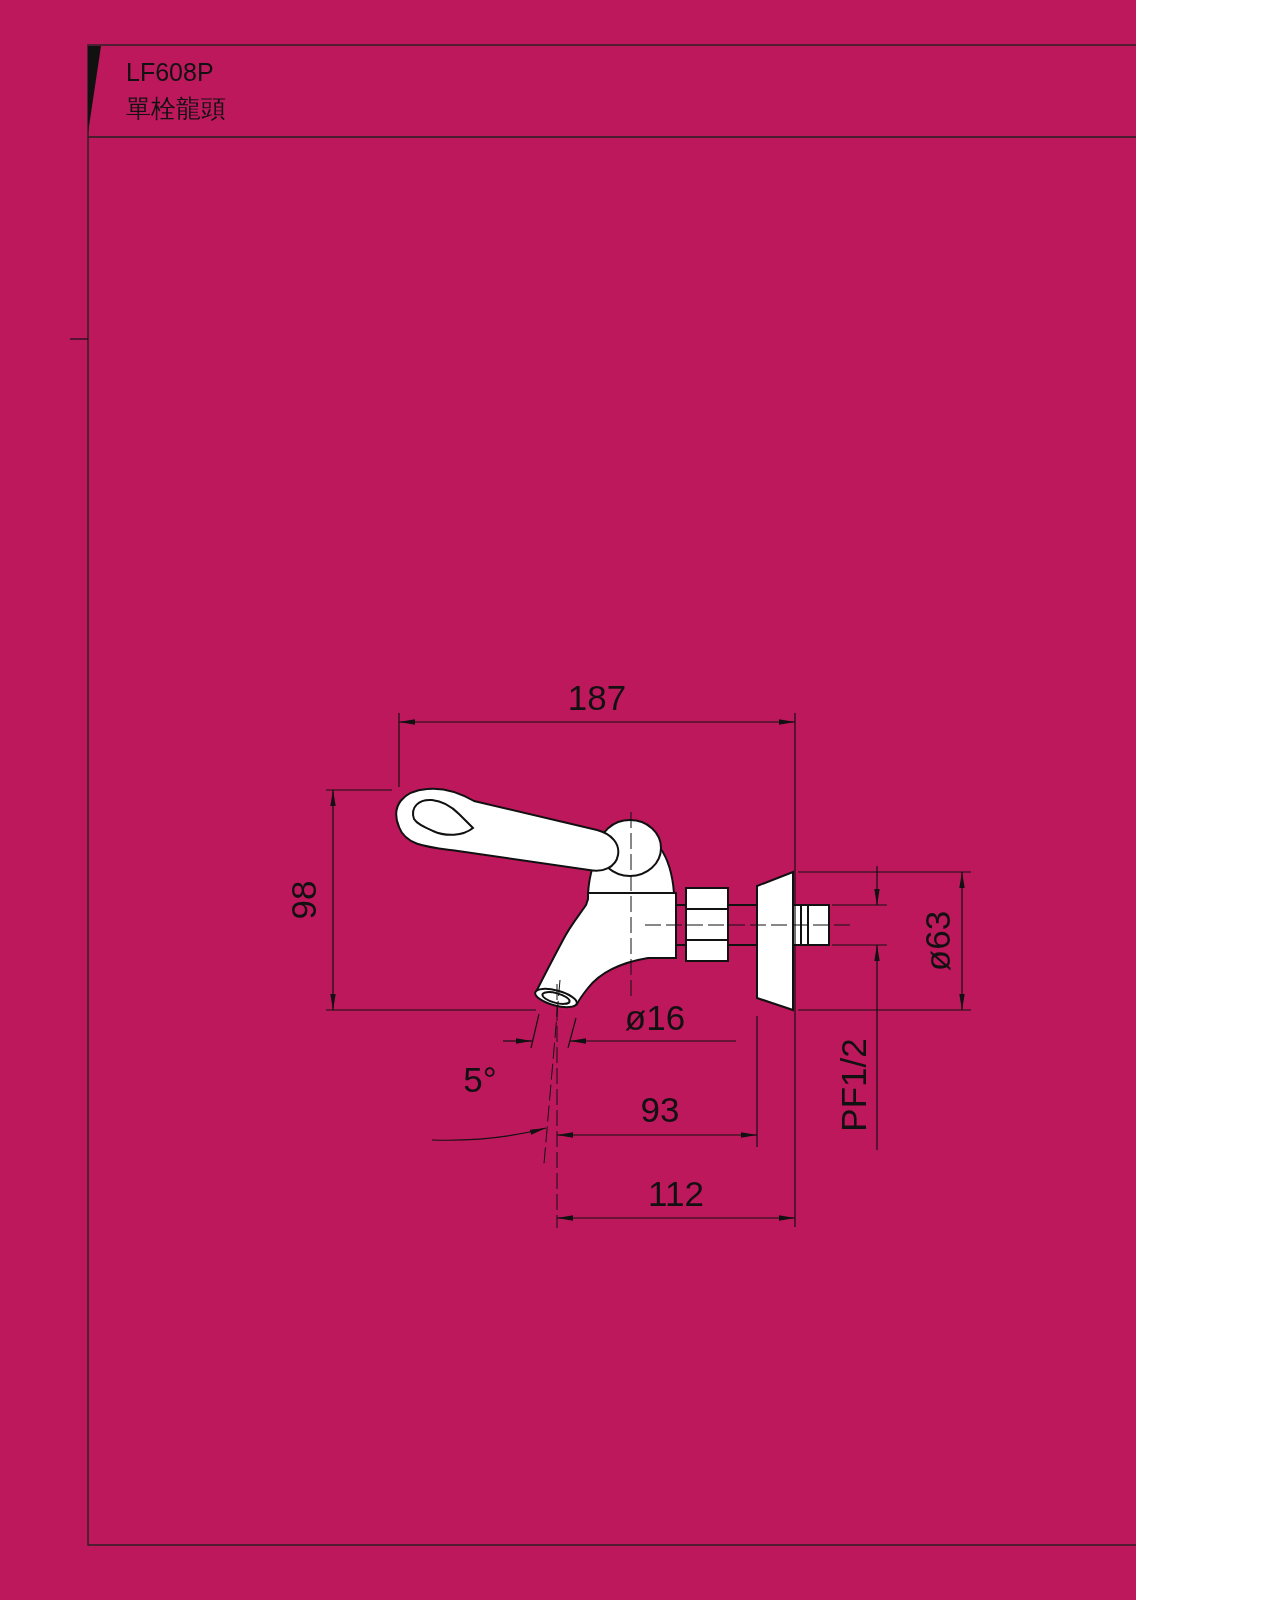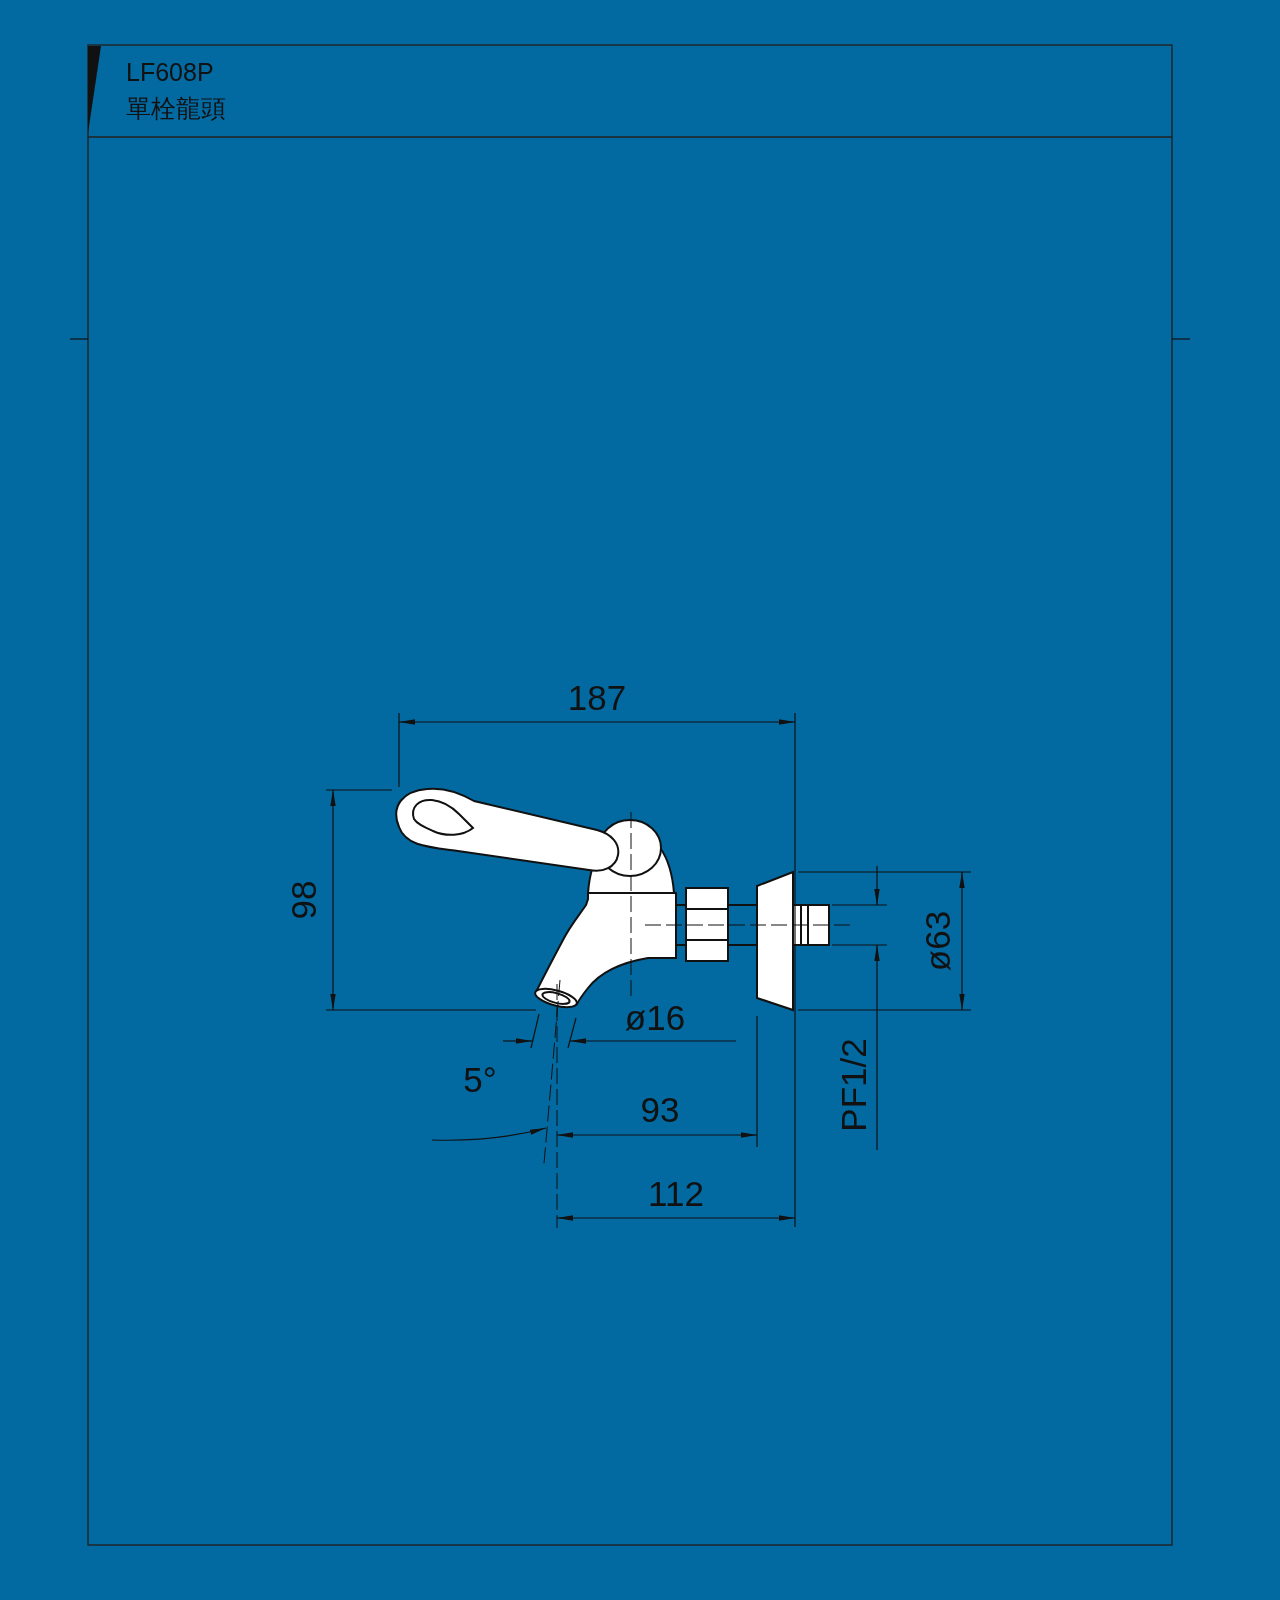--- a/index.html
+++ b/index.html
@@ -1,16 +1,16 @@
 <!DOCTYPE html>
 <html><head>
 <meta charset="utf-8">
 <style>
   html,body{margin:0;padding:0;background:#ffffff;}
-  .sheet{position:relative;width:1280px;height:1600px;background:#0369a1;overflow:hidden;}
+  .sheet{position:relative;width:1136px;height:1600px;background:#be185d;overflow:hidden;}
   svg{display:block;}
   svg text{font-family:"Liberation Sans","DejaVu Sans",sans-serif;fill:#111;}
   .title-text{font-size:25px;}
   .dim-text{font-size:35px;}
   .obj{fill:none;stroke:#111;stroke-width:2;}
   .objf{fill:#ffffff;stroke:#111;stroke-width:2;}
   .thin{fill:none;stroke:#111;stroke-width:1.2;}
   .dim{fill:none;stroke:#111;stroke-width:1.2;}
   .ctr{fill:none;stroke:#111;stroke-width:1;stroke-dasharray:16 5;}
   .frame{fill:none;stroke:#222;stroke-width:1.4;}

